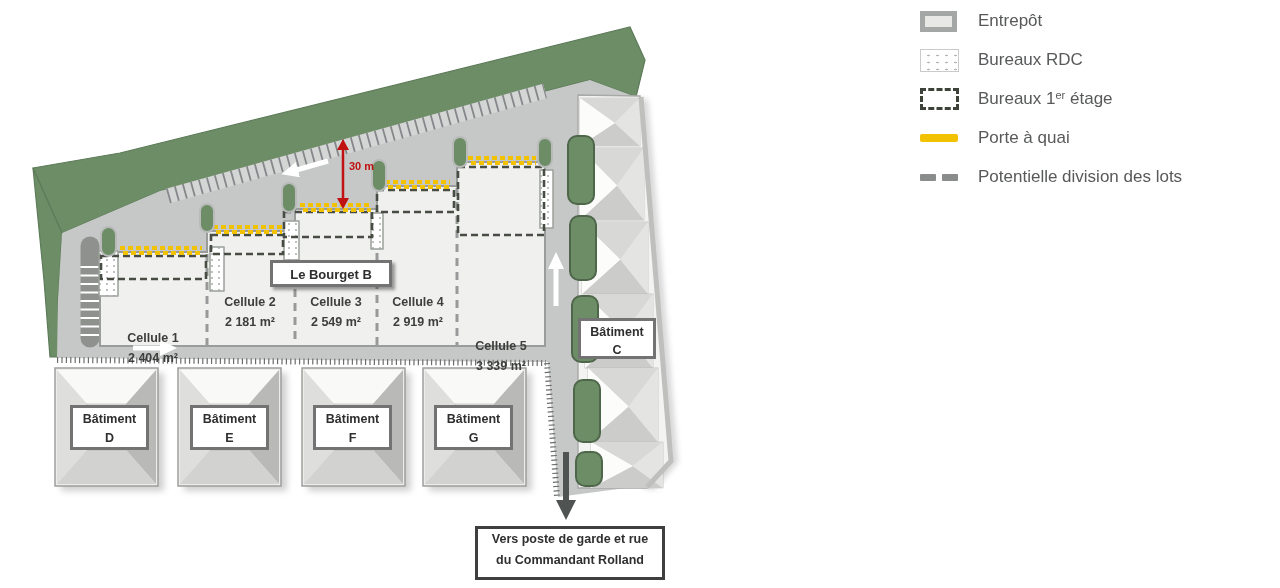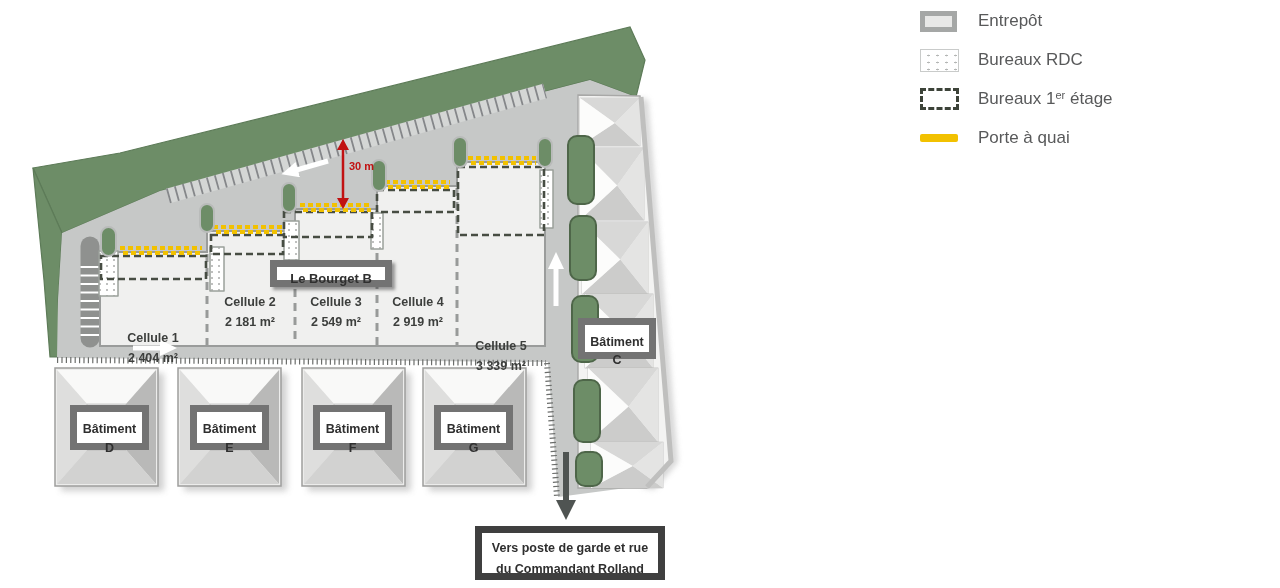--- a/index.html
+++ b/index.html
@@ -5,33 +5,33 @@
   html,body{margin:0;padding:0;background:#ffffff;}
   body{
     width:1280px;height:588px;position:relative;overflow:hidden;
     font-family:"Liberation Sans","DejaVu Sans",sans-serif;
     -webkit-font-smoothing:antialiased;
   }
   #plan{position:absolute;left:0;top:0;width:700px;height:588px;}
   #plan svg{position:absolute;left:0;top:0;}
 
   .plan-label{
-    position:absolute;background:#ffffff;border:7px solid #737373;
+    position:absolute;background:#ffffff;border:3px solid #737373;
     text-align:center;color:#2f2f2f;font-weight:bold;box-sizing:border-box;
   }
   #lbl-bourget{left:270px;top:260px;width:122px;height:27px;
     font-size:13px;line-height:23px;box-shadow:3px 3px 3px rgba(60,60,60,.5);}
-  .bat-label{font-size:12.5px;line-height:19px;padding-top:8px;}
+  .bat-label{font-size:12.5px;line-height:19px;padding-top:2px;}
   #lbl-batC{left:578px;top:318px;width:78px;height:41px;line-height:18px;}
   #lbl-batD{left:70px;top:405px;width:79px;height:45px;}
   #lbl-batE{left:190px;top:405px;width:79px;height:45px;}
   #lbl-batF{left:313px;top:405px;width:79px;height:45px;}
   #lbl-batG{left:434px;top:405px;width:79px;height:45px;}
   #lbl-guard{left:475px;top:526px;width:190px;height:54px;
-    font-size:12.5px;line-height:21px;padding-top:5px;border-color:#3f3f3f;}
+    font-size:12.5px;line-height:21px;border-color:#3f3f3f;}
 
   .cell-label{
     position:absolute;width:100px;text-align:center;top:292px;
     color:#3d3f3d;font-weight:bold;font-size:12.5px;line-height:20px;
   }
   #cell1{left:103px;margin-top:36px;} #cell2{left:200px;} #cell3{left:286px;}
   #cell4{left:368px;} #cell5{left:451px;margin-top:44px;}
 
   #dim-label{
     position:absolute;left:349px;top:160px;color:#c11212;
@@ -277,13 +277,22 @@
         <span class="sw-etage"></span>
       </div>
     <span class="legend-text"><span>Bureaux 1</span><span class="sup">er</span><span> étage</span></span>
   </div>
   <div class="legend-row">
     <div class="legend-swatch-col">
         <span class="sw-quai"></span>
       </div>
     <span class="legend-text">Porte à quai</span>
   </div>
+  <div class="legend-row">
+    <div class="legend-swatch-col">
+        <span class="sw-division">
+          <span></span>
+          <span></span>
+        </span>
+      </div>
+    <span class="legend-text">Potentielle division des lots</span>
+  </div>
 </div>
 
 </body></html>

